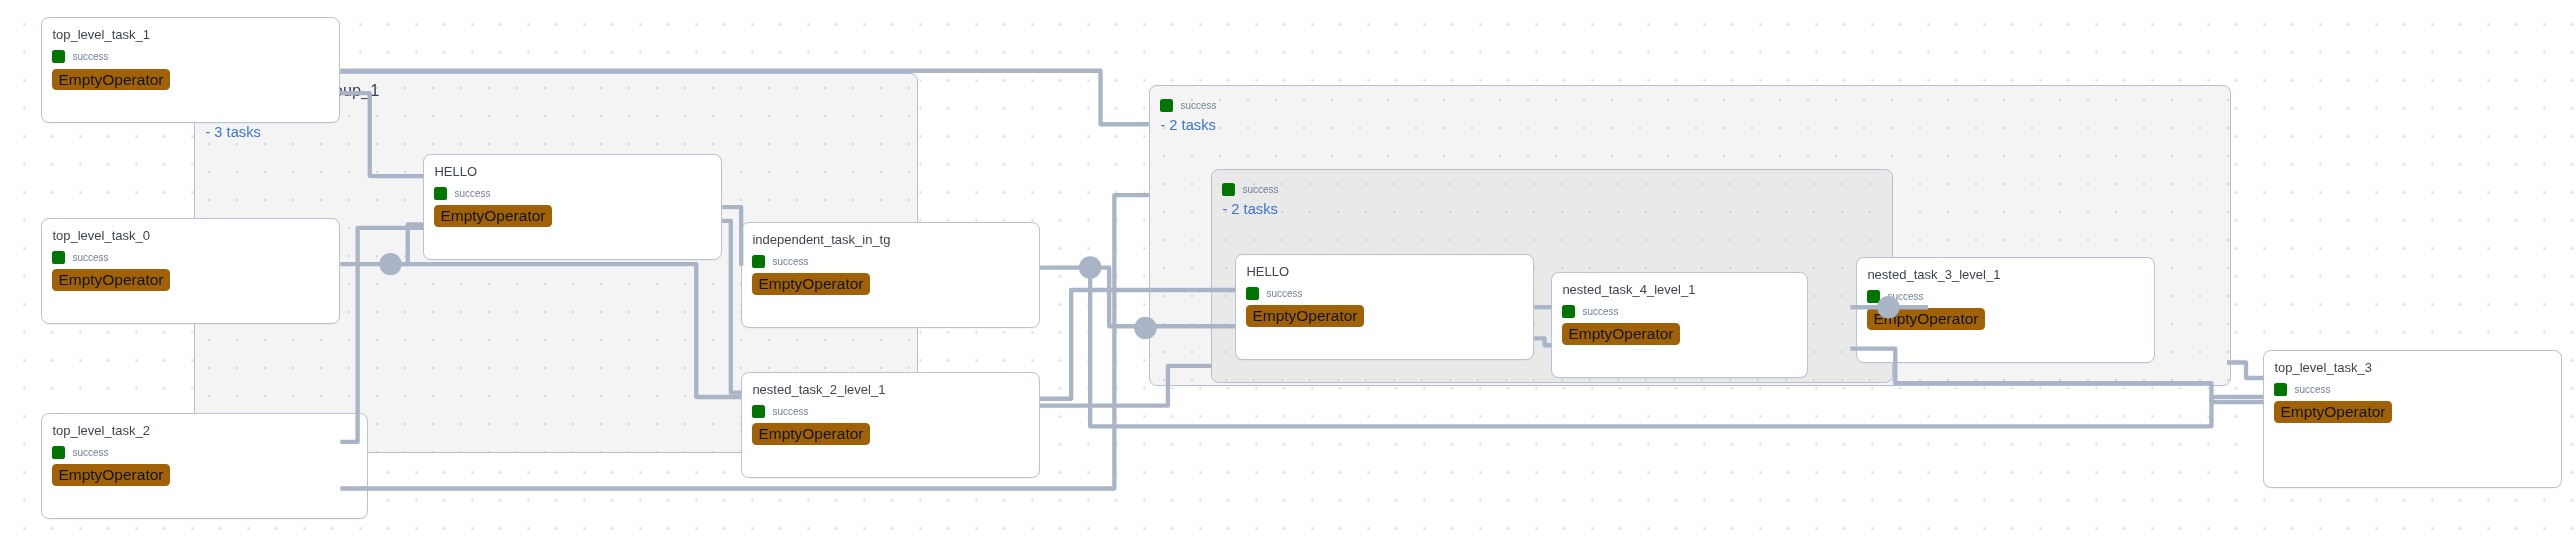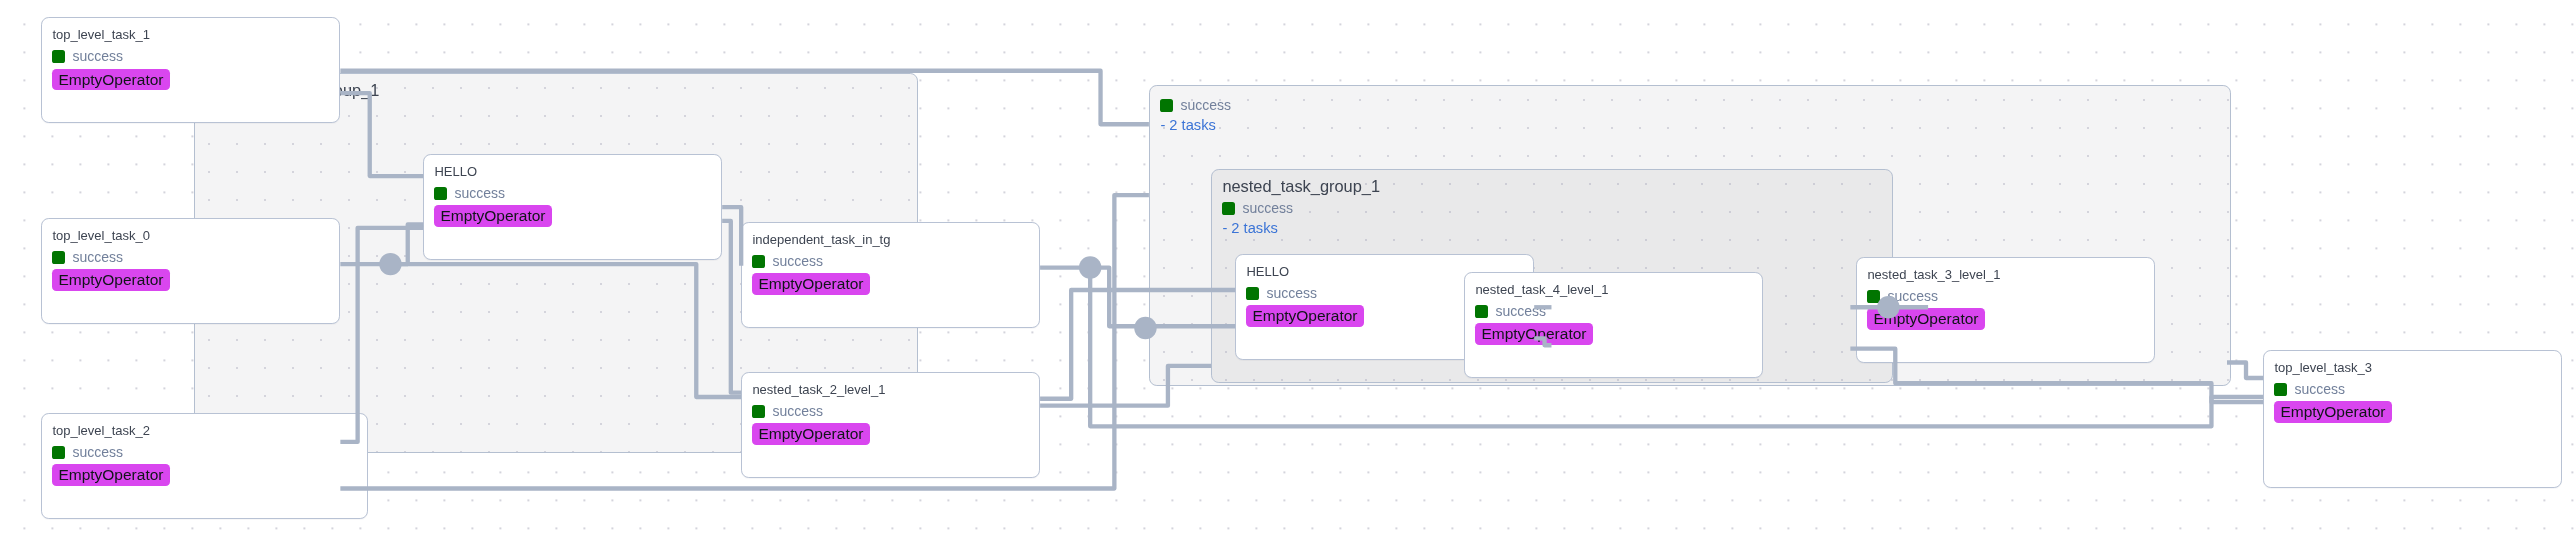--- a/index.html
+++ b/index.html
@@ -108,64 +108,64 @@
   }
   .sw {
     width: 13px;
     height: 13px;
     border-radius: 2.6px;
     background: #017501;
     flex: 0 0 auto;
     display: inline-block;
   }
   .status-text {
-    font-size: 14px;
+    font-size: 10px;
     color: #72809b;
     line-height: 17.3px;
   }
   .op-badge {
     display: inline-block;
     margin-top: 3.5px;
     padding: 0.9px 6px 1.7px 6px;
     border-radius: 4.3px;
-    background: #d946ef;
+    background: #a16207;
     color: #111418;
     font-size: 15.5px;
     line-height: 19px;
     white-space: nowrap;
   }
 </style>
 </head>
 <body>
 
 <div id="canvas">
 
   <div class="tg tg-l0" style="left:194px; top:73px; width:724px; height:380px;">
     <div class="tg-header">
       <div class="tg-title">top_level_task_group_1</div>
       <div class="tg-status">
         <span class="sw"></span>
         <span class="status-text">success</span>
       </div>
+      <div class="tg-tasks">- 3 tasks</div>
     </div>
   </div>
 
   <div class="tg tg-l0" style="left:1149px; top:85px; width:1082px; height:301px;">
     <div class="tg-header">
       <div class="tg-status">
         <span class="sw"></span>
         <span class="status-text">success</span>
       </div>
       <div class="tg-tasks">- 2 tasks</div>
     </div>
   </div>
 
   <div class="tg tg-l1" style="left:1211px; top:169px; width:682px; height:214px;">
     <div class="tg-header">
-      <div class="tg-title">nested_task_group_1</div>
       <div class="tg-status">
         <span class="sw"></span>
         <span class="status-text">success</span>
       </div>
       <div class="tg-tasks">- 2 tasks</div>
     </div>
   </div>
 
   <svg id="edge-layer" viewBox="0 0 2982 628" preserveAspectRatio="none">
     <g id="edge-paths">
@@ -254,21 +254,21 @@
 
   <div class="node" style="left:1235px; top:254px; width:299px; height:106px;">
     <div class="node-title">HELLO</div>
     <div class="node-status">
       <span class="sw"></span>
       <span class="status-text">success</span>
     </div>
     <span class="op-badge">EmptyOperator</span>
   </div>
 
-  <div class="node" style="left:1464px; top:272px; width:299px; height:106px;">
+  <div class="node" style="left:1551px; top:272px; width:257px; height:106px;">
     <div class="node-title">nested_task_4_level_1</div>
     <div class="node-status">
       <span class="sw"></span>
       <span class="status-text">success</span>
     </div>
     <span class="op-badge">EmptyOperator</span>
   </div>
 
   <div class="node" style="left:1856px; top:257px; width:299px; height:106px;">
     <div class="node-title">nested_task_3_level_1</div>

